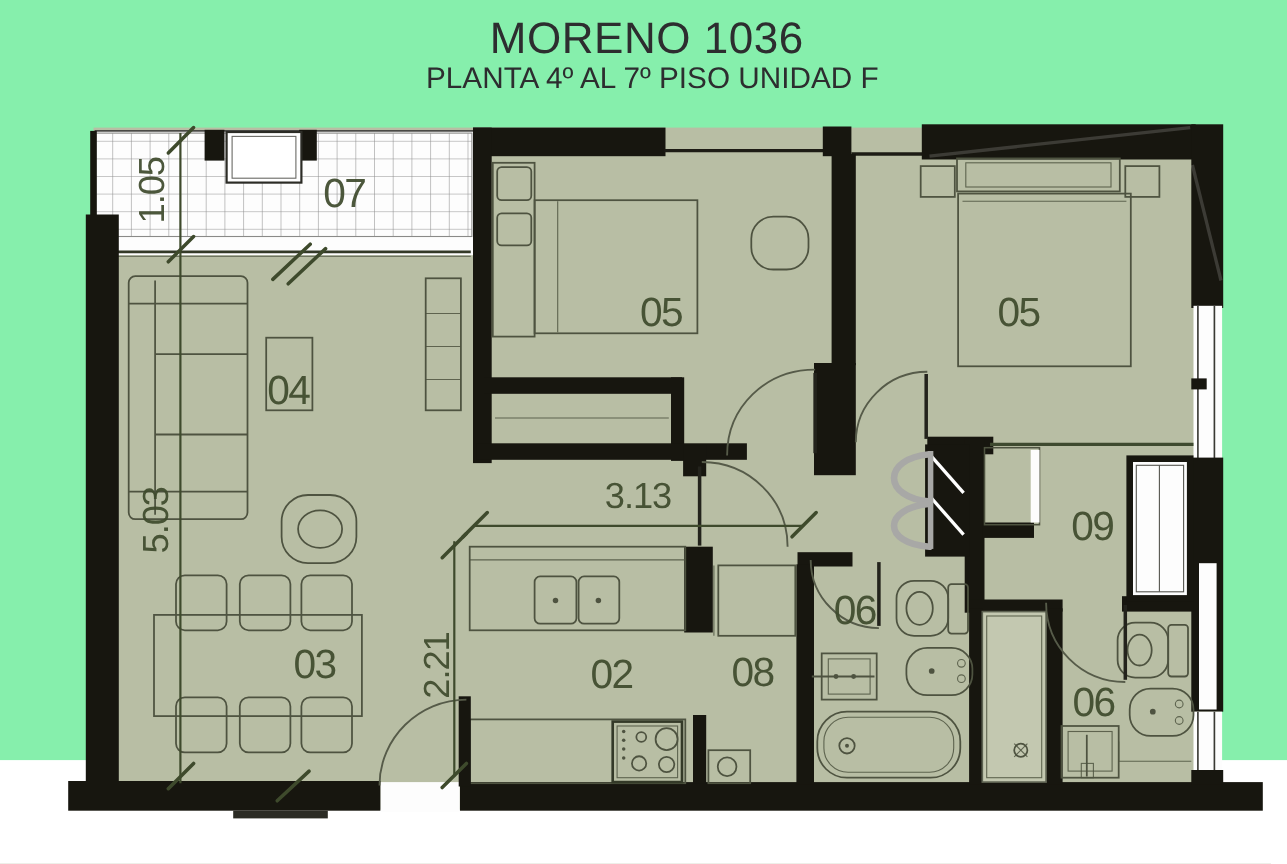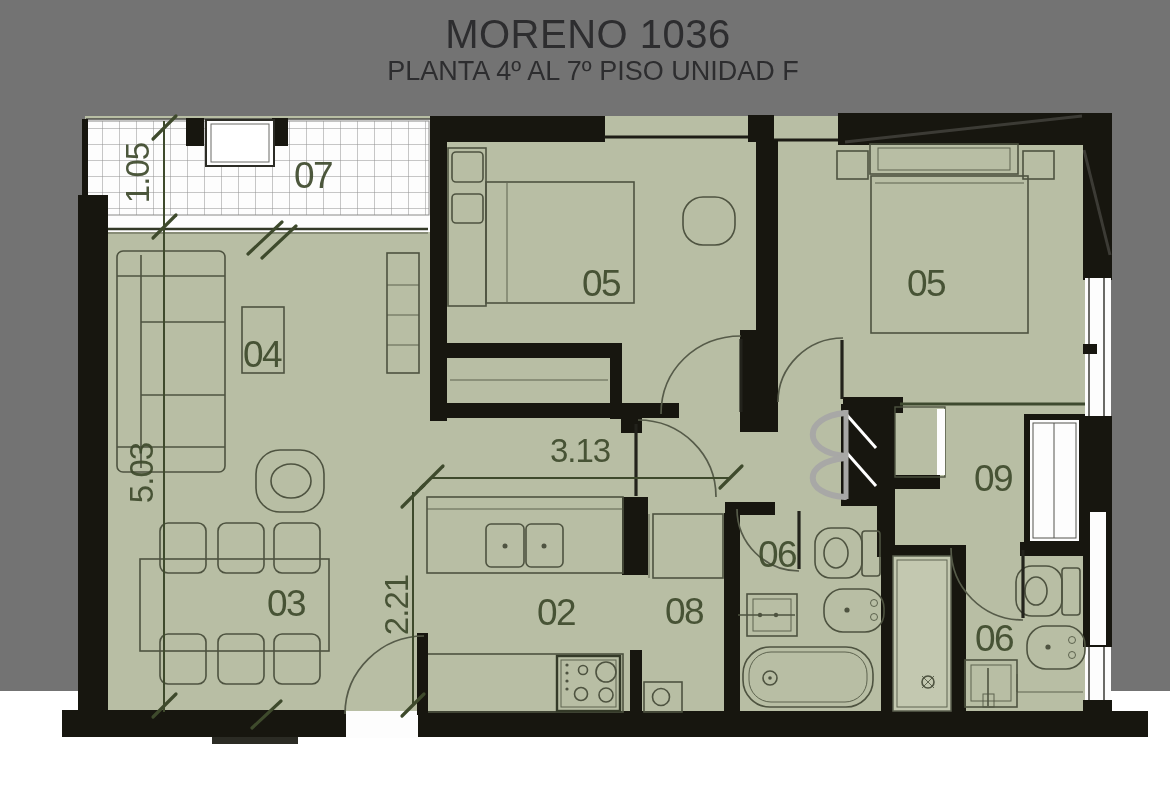--- a/index.html
+++ b/index.html
@@ -1,16 +1,16 @@
 <!DOCTYPE html>
 <html style="--floor: #b8bea4; --wall: #17160f; --line: #4e5340; --label: #3e4a2c; --title: #2d2d2f; --fold_door: #a8a8a6;"><head>
 <meta charset="utf-8">
 <style>
   html,body{margin:0;padding:0;background:#fff;width:1170px;height:785px;overflow:hidden}
-  #stage{position:relative;width:1170px;height:691px;background:#737373;font-family:"Liberation Sans",sans-serif}
+  #stage{position:relative;width:1170px;height:691px;background:#86efac;font-family:"Liberation Sans",sans-serif}
   svg{position:absolute;left:0;top:0}
   .wall{fill:var(--wall)}
   .white{fill:#fdfdfd}
   .ln{fill:none;stroke:var(--line);stroke-width:1.6}
   .ln2{fill:none;stroke:#343a28;stroke-width:2.4}
   .thin{fill:none;stroke:var(--line);stroke-width:1;opacity:.85}
   .door{fill:none;stroke:#565b49;stroke-width:1.7}
   .leaf{stroke:#23231c;stroke-width:3.2}
   .fold{fill:none;stroke:var(--fold_door);stroke-width:6;stroke-linecap:round}
   .whln{stroke:#fff;stroke-width:3}

